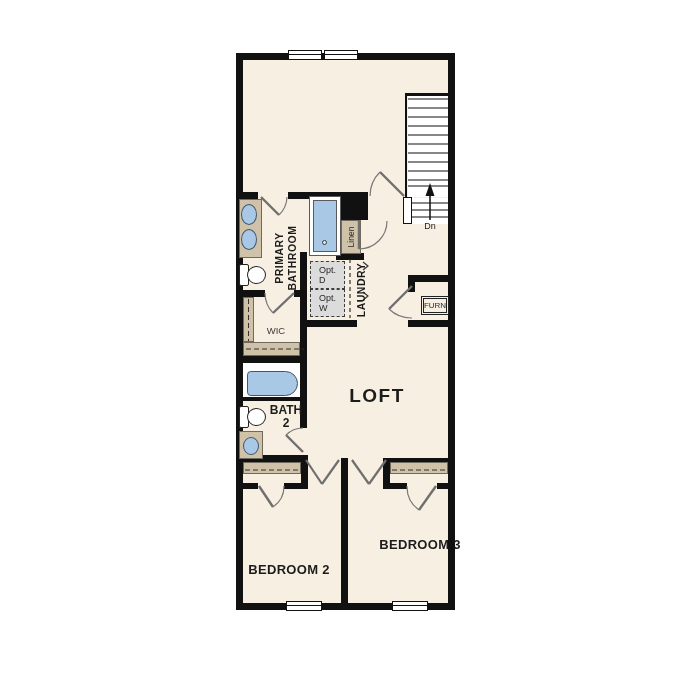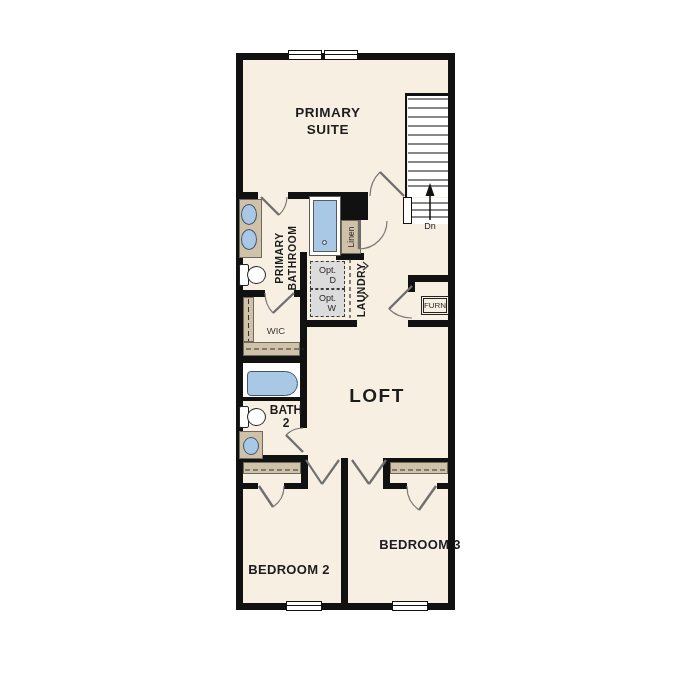--- a/index.html
+++ b/index.html
@@ -14,21 +14,21 @@
   .white-area{background:#ffffff;}
   .label{position:absolute;text-align:center;white-space:pre-line;color:#1c1c1c;}
   .room-label{font-weight:bold;}
   .vlabel{transform:rotate(-90deg);transform-origin:center center;}
   .window{position:absolute;background:#ffffff;border:1.5px solid var(--wall);box-sizing:border-box;}
   .window .pane{position:absolute;left:0;right:0;top:3px;height:1px;background:var(--wall);}
   .sink{position:absolute;background:var(--fixture_blue);border:1.5px solid #44566b;border-radius:50%;box-sizing:border-box;}
   .toilet-tank{position:absolute;background:#ffffff;border:1.5px solid #222;border-radius:2px;box-sizing:border-box;}
   .toilet-bowl{position:absolute;background:#ffffff;border:1.5px solid #222;border-radius:50%;box-sizing:border-box;}
   .optbox{position:absolute;background:var(--optional_fill);border:1.2px dashed #3d3d3d;box-sizing:border-box;
-          display:flex;align-items:center;justify-content:center;font-size:9px;line-height:10px;text-align:right;white-space:pre-line;color:#2a2a2a;}
+          display:flex;align-items:center;justify-content:center;font-size:9px;line-height:10px;text-align:left;white-space:pre-line;color:#2a2a2a;}
   svg{position:absolute;left:0;top:0;}
 </style>
 </head>
 <body>
 
 <div id="canvas">
 
   <div class="abs floor" style="left:243px;top:60px;width:205px;height:543px;"></div>
 
   <div class="abs wall" style="left:236px;top:53px;width:219px;height:7px;"></div>
@@ -194,22 +194,20 @@
     </g>
 
     <g stroke="#333" stroke-width="1" stroke-dasharray="5,3">
       <line x1="248.5" y1="299" x2="248.5" y2="341"></line>
       <line x1="246" y1="349" x2="304" y2="349"></line>
       <line x1="245" y1="470" x2="299" y2="470"></line>
       <line x1="392" y1="470" x2="446" y2="470"></line>
     </g>
   </svg>
 
-  <div class="label room-label" style="left:268px;top:104px;width:120px;font-size:13.5px;line-height:17px;letter-spacing:0.5px;">PRIMARY
-SUITE</div>
   <div class="label room-label vlabel" style="left:226px;top:245px;width:120px;font-size:10.5px;line-height:13px;letter-spacing:0.5px;">PRIMARY
 BATHROOM</div>
   <div class="label vlabel" style="left:331px;top:232px;width:40px;font-size:8.5px;color:#2a2a2a;">Linen</div>
   <div class="label room-label vlabel" style="left:326px;top:284px;width:70px;font-size:10.5px;letter-spacing:0.5px;">LAUNDRY</div>
   <div class="label" style="left:256px;top:325px;width:40px;font-size:9.5px;color:#3a3a3a;">WIC</div>
   <div class="label room-label" style="left:327px;top:385px;width:100px;font-size:19px;letter-spacing:1.5px;">LOFT</div>
   <div class="label room-label" style="left:266px;top:404px;width:40px;font-size:12px;line-height:13px;">BATH
 2</div>
   <div class="label" style="left:416px;top:221px;width:28px;font-size:9px;color:#222;">Dn</div>
   <div class="label room-label" style="left:239px;top:562px;width:100px;font-size:13px;letter-spacing:0.3px;">BEDROOM 2</div>

